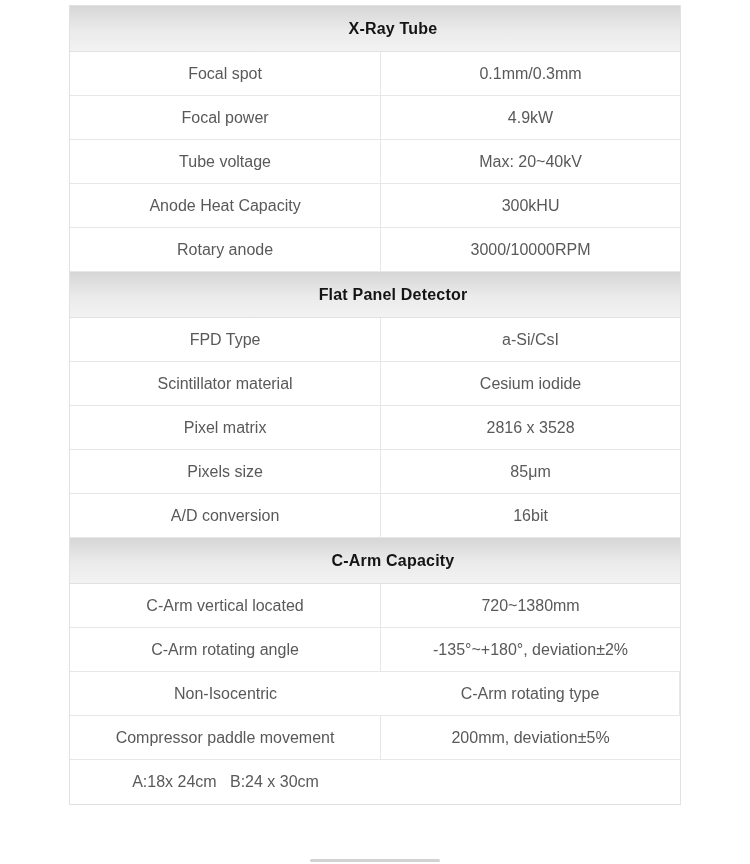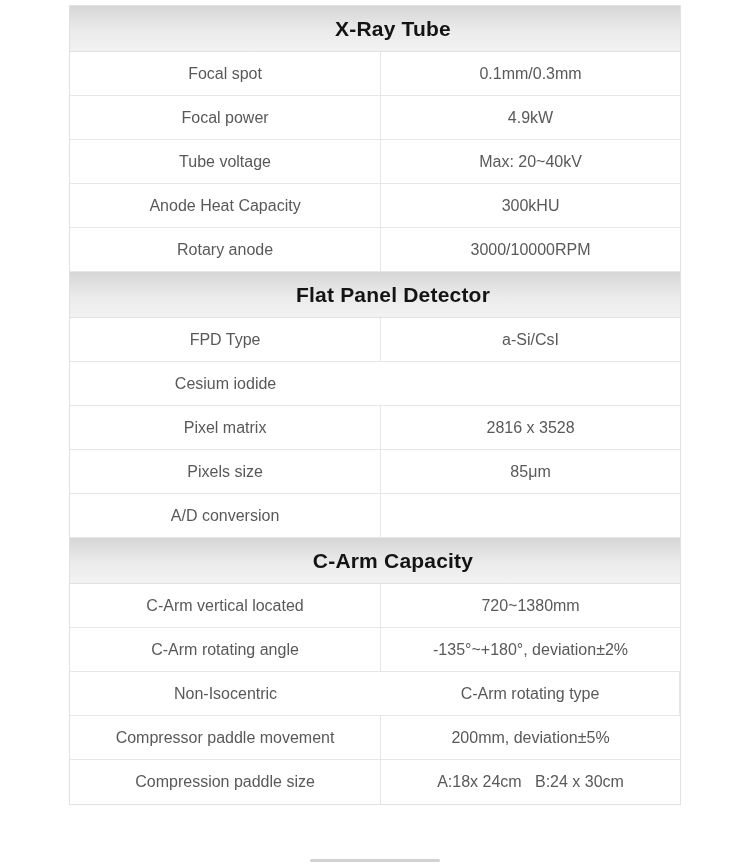--- a/index.html
+++ b/index.html
@@ -21,21 +21,21 @@
     top: 5px;
     width: 612px;
     border: 1px solid #e1e1e1;
     background: #ffffff;
   }
   .section-header {
     height: 46px;
     display: flex;
     align-items: center;
     justify-content: center;
-    font-size: 21px;
+    font-size: 16px;
     font-weight: bold;
     color: #141414;
     letter-spacing: 0.2px;
     background: linear-gradient(180deg, #d6d6d6 0%, #ebebeb 55%, #f2f2f2 100%);
     border-bottom: 1px solid #e1e1e1;
     padding-left: 36px;
   }
   .row {
     display: grid;
     grid-template-columns: 51% 49%;
@@ -93,52 +93,53 @@
       <div class="cell label">Rotary anode</div>
       <div class="cell value">3000/10000RPM</div>
     </div>
 
     <div class="section-header">Flat Panel Detector</div>
     <div class="row">
       <div class="cell label">FPD Type</div>
       <div class="cell value">a-Si/CsI</div>
     </div>
     <div class="row">
+      <div class="cell label">Scintillator material</div>
       <div class="cell value">Cesium iodide</div>
     </div>
     <div class="row">
       <div class="cell label">Pixel matrix</div>
       <div class="cell value">2816 x 3528</div>
     </div>
     <div class="row">
       <div class="cell label">Pixels size</div>
       <div class="cell value">85μm</div>
     </div>
     <div class="row">
       <div class="cell label">A/D conversion</div>
+      <div class="cell value">16bit</div>
     </div>
 
     <div class="section-header">C-Arm Capacity</div>
     <div class="row">
       <div class="cell label">C-Arm vertical located</div>
       <div class="cell value">720~1380mm</div>
     </div>
     <div class="row">
       <div class="cell label">C-Arm rotating angle</div>
       <div class="cell value">-135°~+180°, deviation±2%</div>
     </div>
     <div class="row">
       <div class="cell value">Non-Isocentric</div>
       <div class="cell label">C-Arm rotating type</div>
     </div>
     <div class="row">
       <div class="cell label">Compressor paddle movement</div>
       <div class="cell value">200mm, deviation±5%</div>
     </div>
     <div class="row">
-      <div class="cell label">Compression paddle size</div>
       <div class="cell value">A:18x 24cm   B:24 x 30cm</div>
     </div>
 
   </div>
 
   <div class="bottom-indicator"></div>
 </div>
 
 </body></html>

